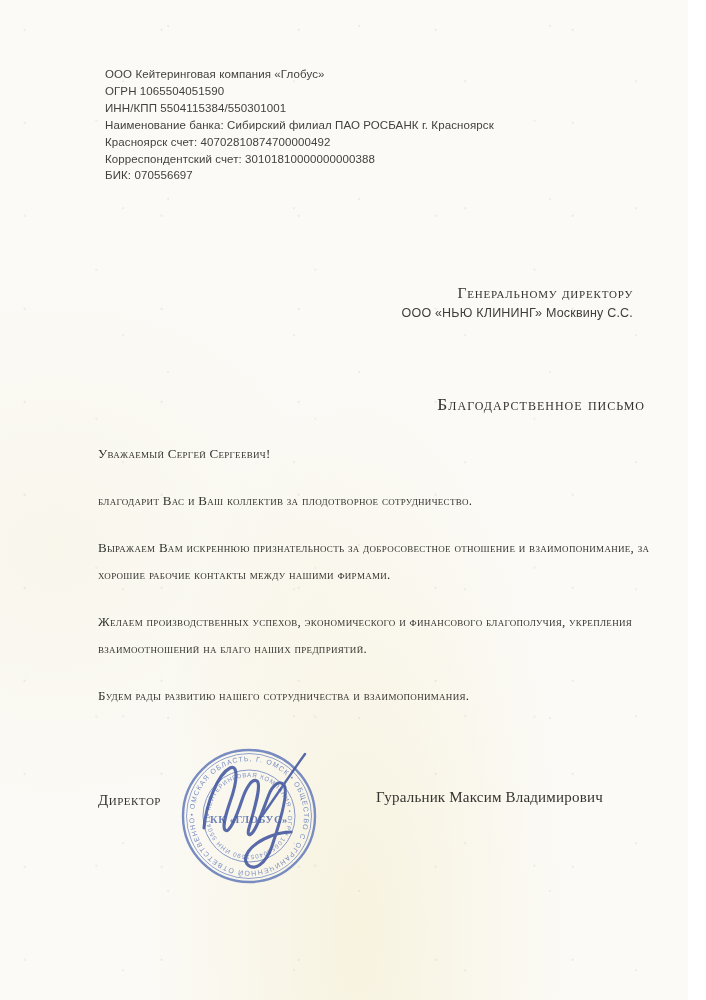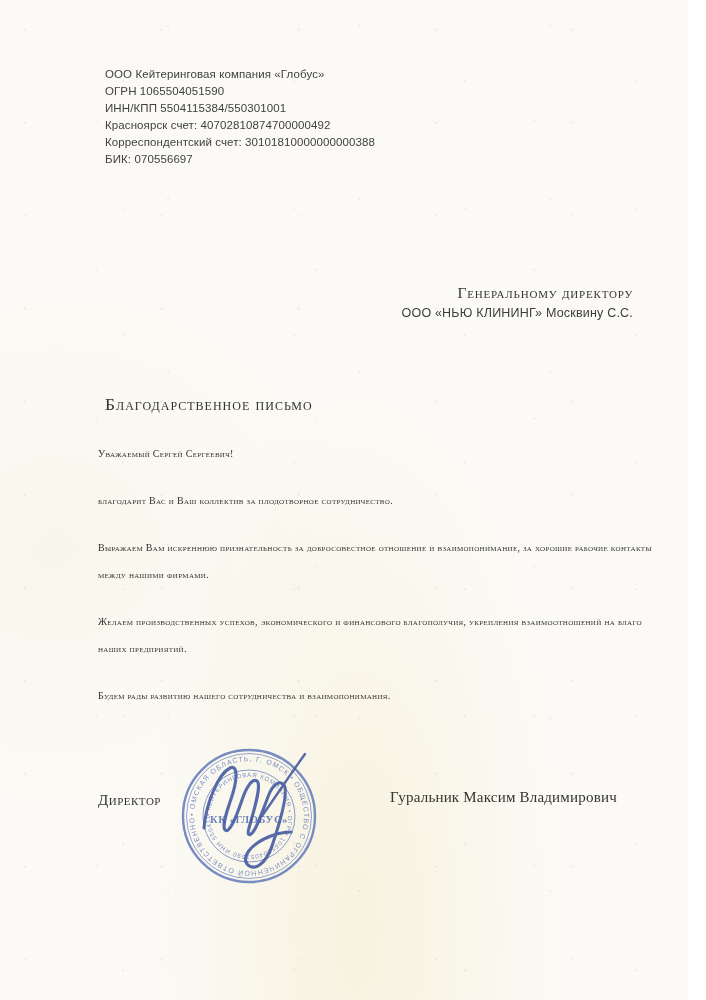--- a/index.html
+++ b/index.html
@@ -33,54 +33,55 @@
     font-family:"Liberation Serif", serif; font-variant:small-caps;
     font-size:15.5px; letter-spacing:.8px; color:#35352f;
   }
   .addressee-line2 {
     font-family:"Liberation Sans", sans-serif; font-size:12.5px;
     margin-top:4px; letter-spacing:.2px; color:#3d3d3b;text-align:right;
   }
 
   
   .letter-title {
-    position:absolute; left:105px; width:540px; top:394px; text-align:left;
+    position:absolute; left:105px; width:540px; top:394px; text-align:right;
     font-variant:small-caps; font-size:17.5px; letter-spacing:1px; color:#33332e;
   }
 
   
   .letter-body {
     position:absolute; left:98px; top:440px; width:560px;
-    font-variant:small-caps; font-size:10px; line-height:27px;
+    font-variant:small-caps; font-size:13px; line-height:27px;
     color:#32322d; letter-spacing:.3px;
   }
   .letter-body p { margin:0 0 20px 0; }
 
   
   .sign-label {
     position:absolute; left:98px; top:792px;
     font-variant:small-caps; font-size:15px; letter-spacing:.5px; color:#33332e;font-family:Liberation Serif, serif;
   }
   .sign-name {
-    position:absolute; left:390px; top:789px;
+    position:absolute; left:376px; top:789px;
     font-size:15px; color:#35352f; letter-spacing:.2px;
   }
 
   .stamp-wrap { position:absolute; left:178px; top:744px; width:142px; height:144px; }
   .signature-wrap { position:absolute; left:192px; top:740px; width:125px; height:130px; }
 </style>
 </head>
 <body>
 
 <div class="page">
 
   <div class="company-header">
     <div>ООО Кейтеринговая компания «Глобус»</div>
     <div>ОГРН 1065504051590</div>
     <div>ИНН/КПП 5504115384/550301001</div>
+    <div>Наименование банка: Сибирский филиал ПАО РОСБАНК г. Красноярск</div>
     <div>Красноярск счет: 40702810874700000492</div>
     <div>Корреспондентский счет: 30101810000000000388</div>
     <div>БИК: 070556697</div>
   </div>
 
   <div class="addressee">
     <div class="addressee-line1">Генеральному директору</div>
     <div class="addressee-line2">ООО «НЬЮ КЛИНИНГ» Москвину С.С.</div>
   </div>
 

